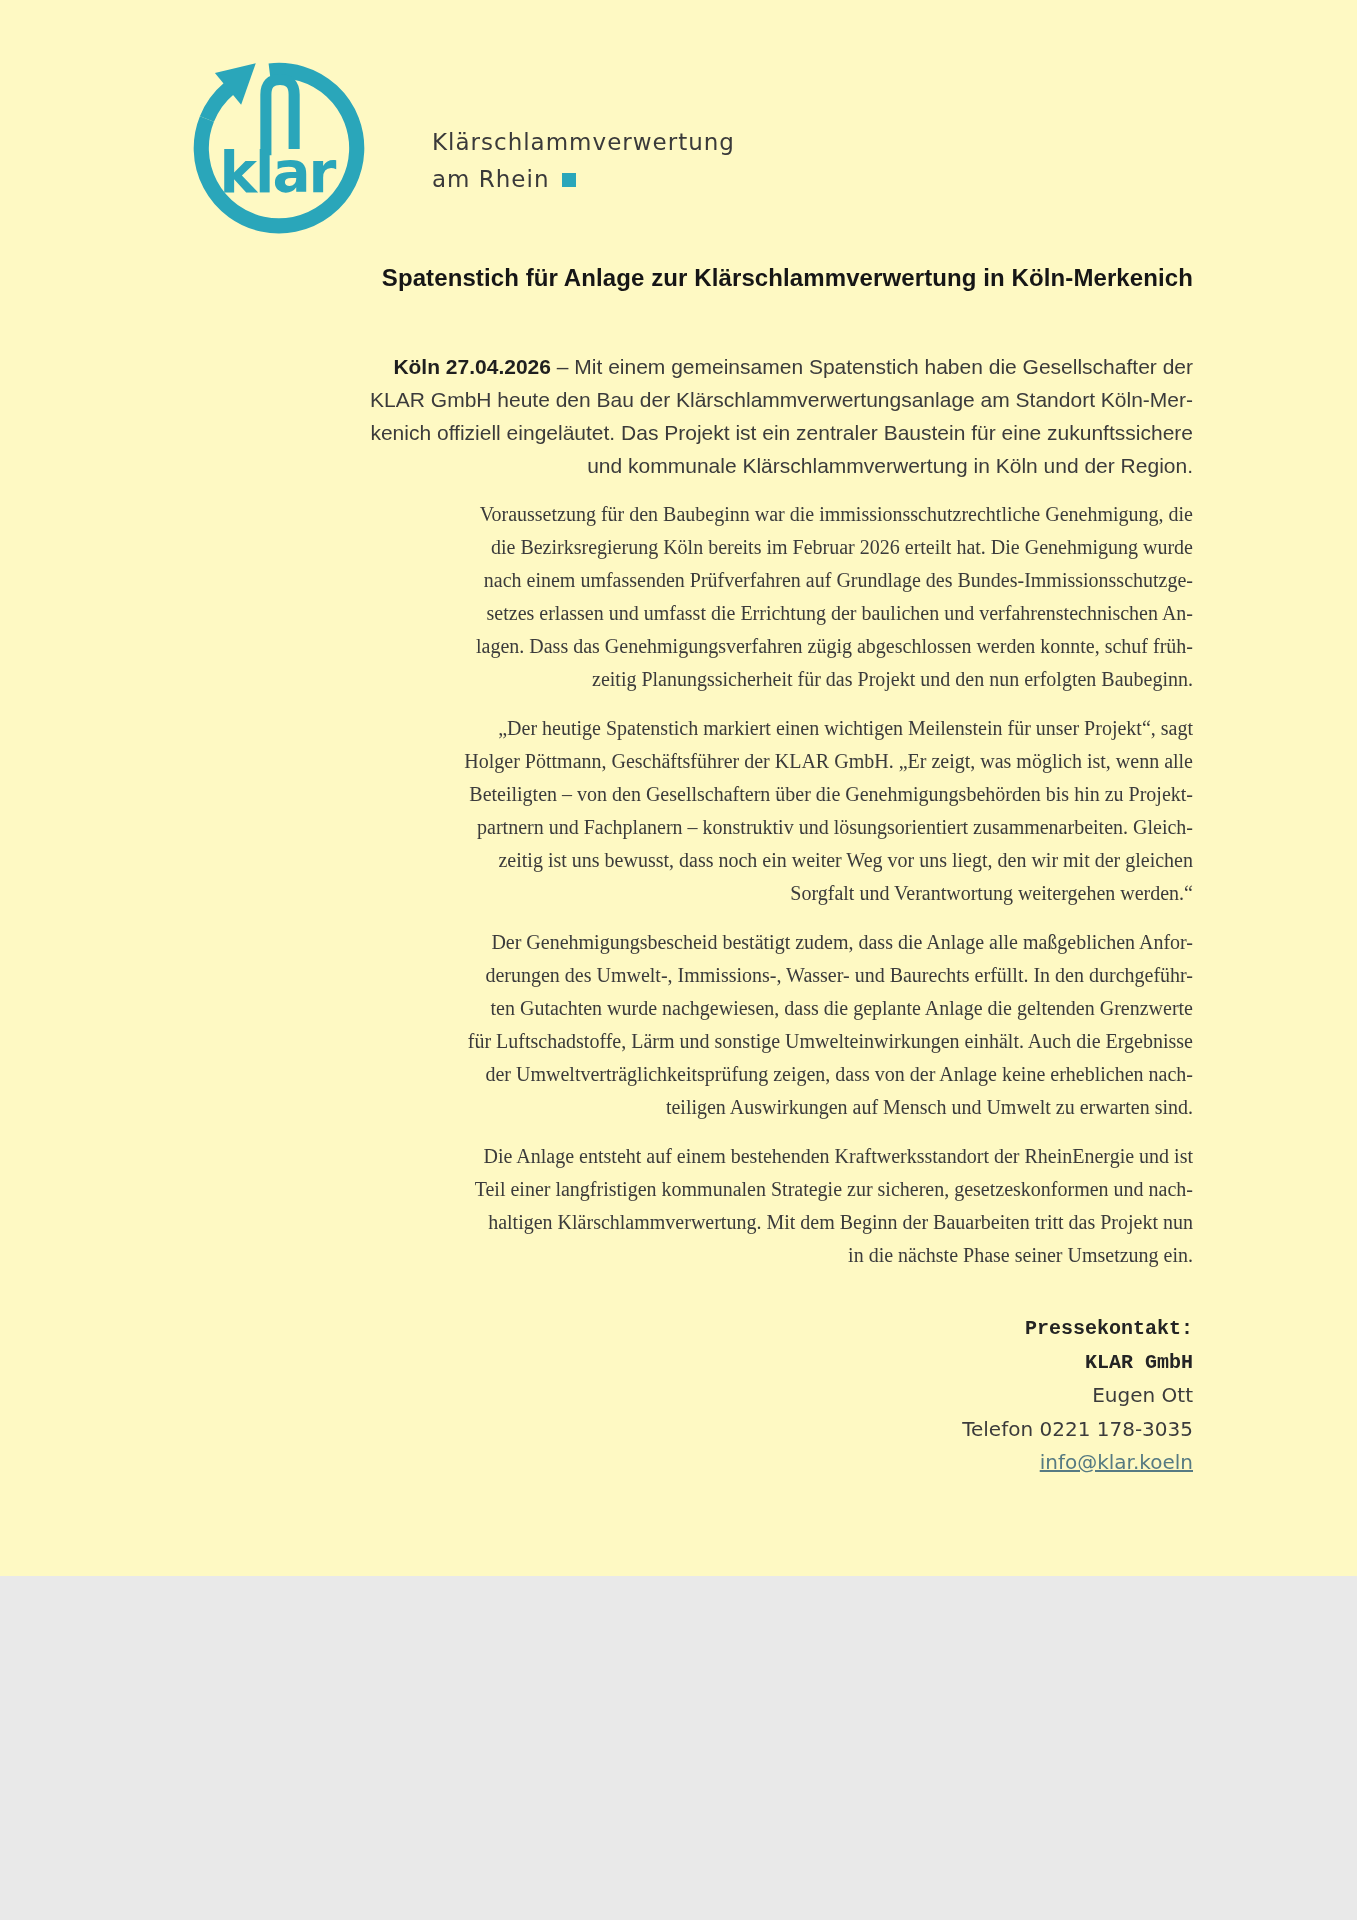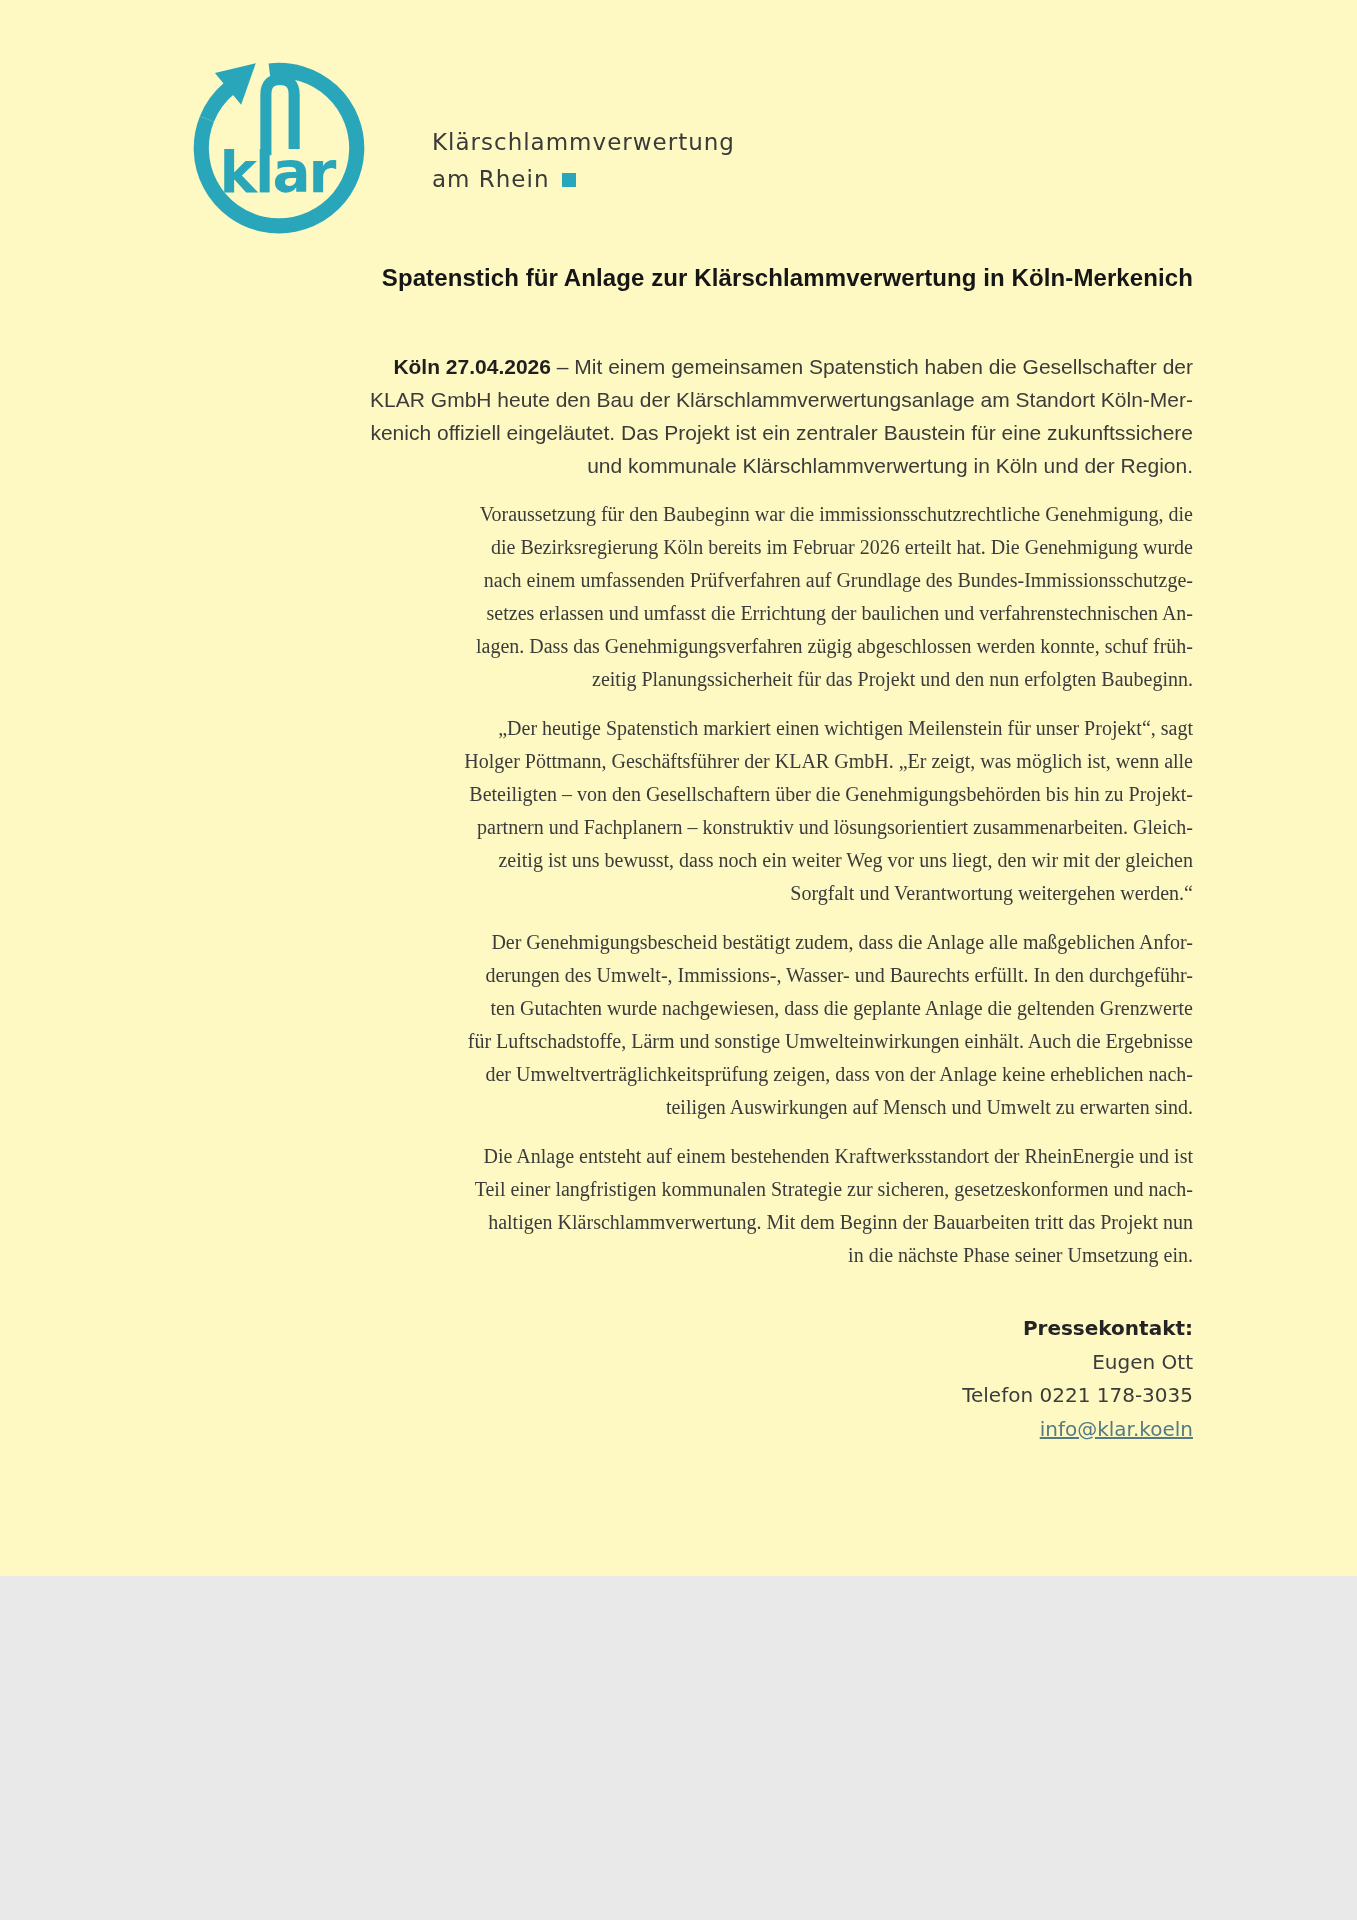--- a/index.html
+++ b/index.html
@@ -41,21 +41,21 @@
     white-space:pre-line;
     font-size:20px;line-height:33px;font-family:Liberation Serif, serif;
   }
   p.par.lead-par{
     font-family:"Liberation Sans", sans-serif;
     font-size:21px;
   }
   .dateline{font-weight:700;color:#1f1f1f;}
   
   .contact{margin-top:40px;font-size:20px;line-height:33.5px;}
-  .contact .bold{margin:0;font-weight:700;color:#242424;}
+  .contact .bold{margin:0;font-weight:700;color:#242424;font-family:Liberation Mono, monospace;}
   .contact p{margin:0;}
   .email-link{
     color:#567A82;text-decoration:underline;cursor:pointer;
     display:inline-block;
   }
   
   .pagenum{
     position:absolute;left:1111px;top:1804px;
     font-family:"Liberation Sans", sans-serif;
     font-size:20px;color:#2e2e2e;
@@ -114,20 +114,21 @@
 der Umweltverträglichkeitsprüfung zeigen, dass von der Anlage keine erheblichen nach-
 teiligen Auswirkungen auf Mensch und Umwelt zu erwarten sind.</p>
 
     <p class="par">Die Anlage entsteht auf einem bestehenden Kraftwerksstandort der RheinEnergie und ist
 Teil einer langfristigen kommunalen Strategie zur sicheren, gesetzeskonformen und nach-
 haltigen Klärschlammverwertung. Mit dem Beginn der Bauarbeiten tritt das Projekt nun
 in die nächste Phase seiner Umsetzung ein.</p>
 
     <div class="contact">
       <p class="bold">Pressekontakt:</p>
+      <p class="bold">KLAR GmbH</p>
       <p>Eugen Ott</p>
       <p>Telefon 0221 178-3035</p>
       <a class="email-link">info@klar.koeln</a>
     </div>
 
   </div>
 
   <div class="pagenum">1/1</div>
 
 </div>

